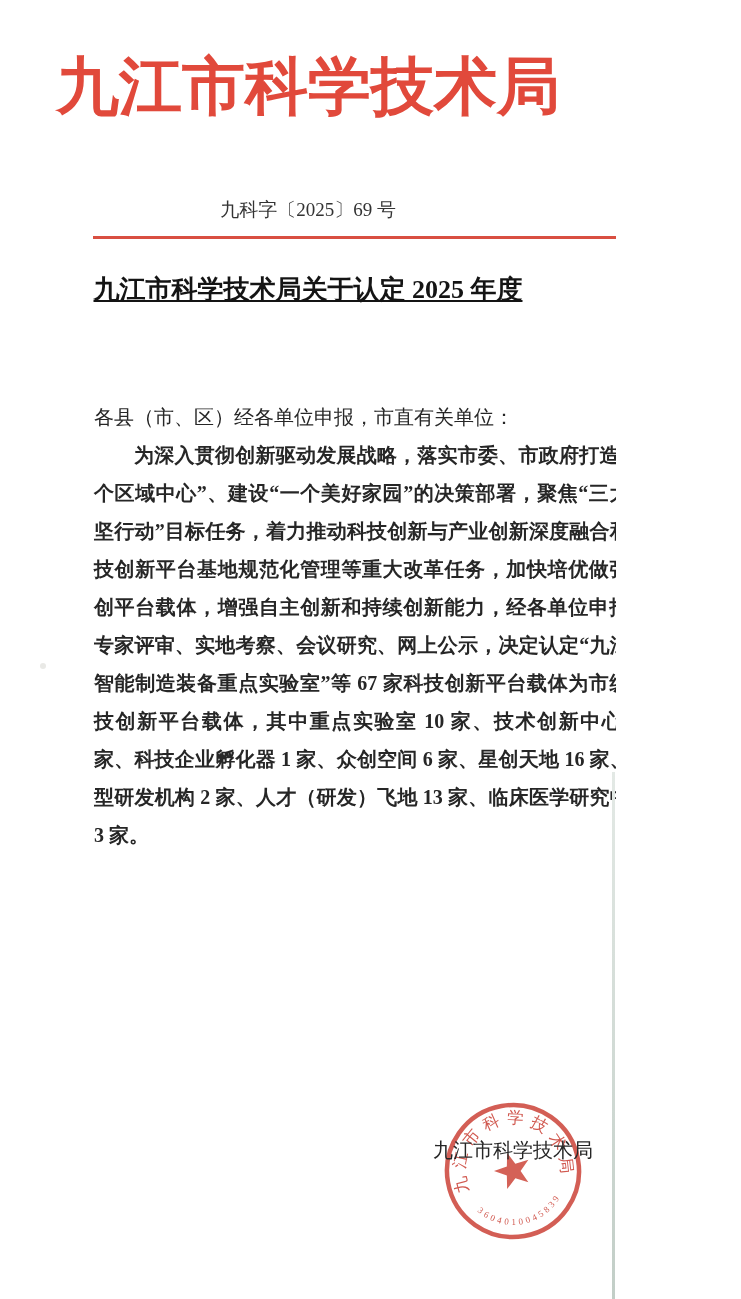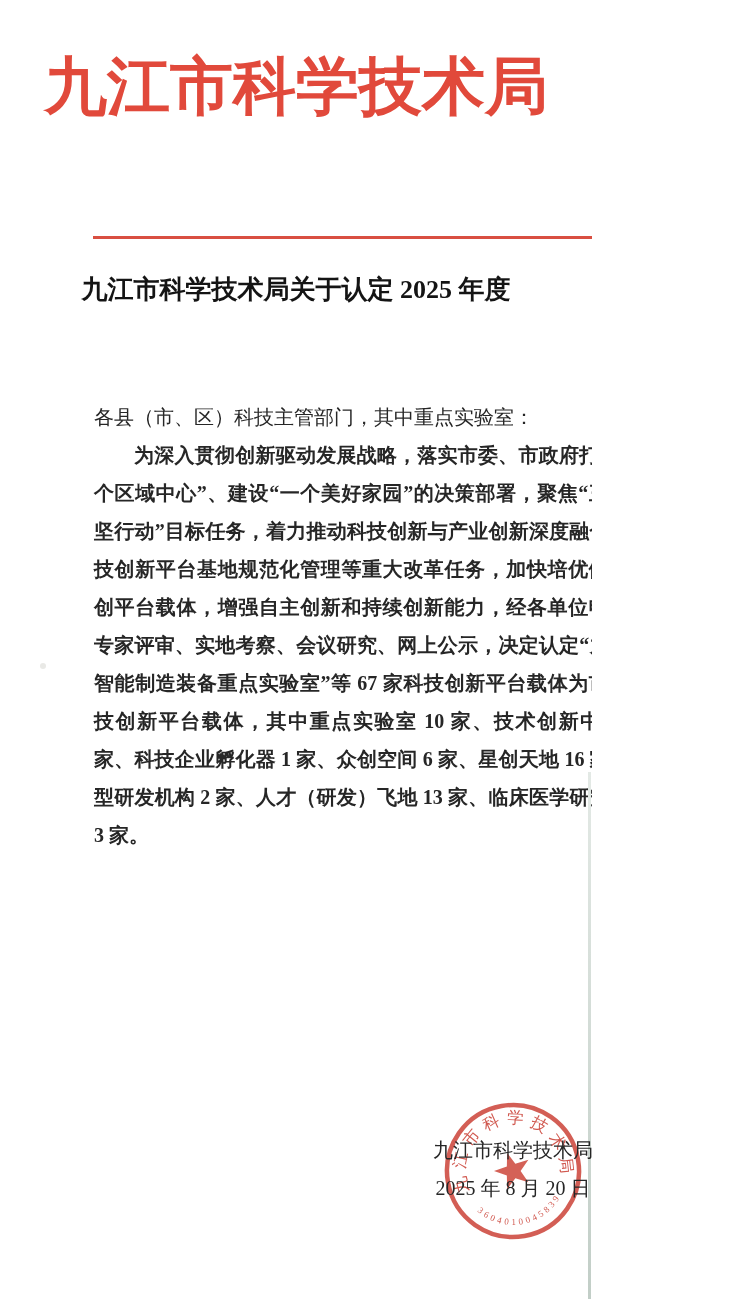--- a/index.html
+++ b/index.html
@@ -4,20 +4,21 @@
 <style>
   html, body { margin: 0; padding: 0; background: #ffffff; }
   .page {
     position: relative;
     width: 592px;
     height: 1299px;
     background: #ffffff;
     overflow: hidden;
     font-family: "Liberation Serif", "DejaVu Serif", serif;
     color: #262626;
+    padding-left: 24px;
   }
   .agency-header {
     position: absolute;
     top: 50px; left: 0; right: 0;
     margin: 0;
     text-align: center;
     font-size: 63px;
     line-height: 1.18;
     font-weight: 700;
     color: #e1493b;
@@ -39,20 +40,21 @@
   }
   .doc-title {
     position: absolute;
     top: 269px; left: 50px; right: 50px;
     margin: 0;
     text-align: center;
     font-size: 26px;
     line-height: 41px;
     font-weight: 700;
     color: #141414;
+    text-decoration: underline;
   }
   .body-text {
     position: absolute;
     top: 398px; left: 94px;
     width: 556px;
     font-size: 20px;
     line-height: 38px;
     text-align: justify;
     color: #262626;
   }
@@ -98,36 +100,36 @@
     background: #e9e9e6;
   }
 </style>
 </head>
 <body>
 
 <div class="page">
 
   <h1 class="agency-header">九江市科学技术局</h1>
 
+  <div class="doc-number">九科字〔2025〕69 号</div>
 
   <div class="red-divider"></div>
 
   <h2 class="doc-title">
     <span>九江市科学技术局关于认定 2025 年度</span><br>
   </h2>
 
   <div class="body-text">
-    <p class="salutation">各县（市、区）科技主管部门，其中重点实验室：</p>
+    <p class="salutation">各县（市、区）经各单位申报，市直有关单位：</p>
     <p class="para">为深入贯彻创新驱动发展战略，落实市委、市政府打造“三个区域中心”、建设“一个美好家园”的决策部署，聚焦“三大攻坚行动”目标任务，着力推动科技创新与产业创新深度融合和科技创新平台基地规范化管理等重大改革任务，加快培优做强科创平台载体，增强自主创新和持续创新能力，经各单位申报、专家评审、实地考察、会议研究、网上公示，决定认定“九江市智能制造装备重点实验室”等 67 家科技创新平台载体为市级科技创新平台载体，其中重点实验室 10 家、技术创新中心 16 家、科技企业孵化器 1 家、众创空间 6 家、星创天地 16 家、新型研发机构 2 家、人才（研发）飞地 13 家、临床医学研究中心 3 家。</p>
   </div>
 
 
   <div class="signature-block">
     <div>九江市科学技术局</div>
-    <div>2025 年 8 月 20 日</div>
   </div>
 
   <svg class="seal" viewBox="0 0 146 146">
     <g transform="rotate(-10 73 73)" opacity="0.84">
       <circle cx="73" cy="73" r="66" fill="none" stroke="#cb4035" stroke-width="4.5"></circle>
       <path id="sealArcTop" d="M 26.6 85.4 A 48 48 0 1 1 119.4 85.4" fill="none"></path>
       <path id="sealArcBottom" d="M 28.8 104 A 54 54 0 0 0 117.2 104" fill="none"></path>
       <text font-size="16.5" fill="#c8392e">
         <textPath href="#sealArcTop" startOffset="0" textLength="174" lengthAdjust="spacing">九江市科学技术局</textPath>
       </text>

